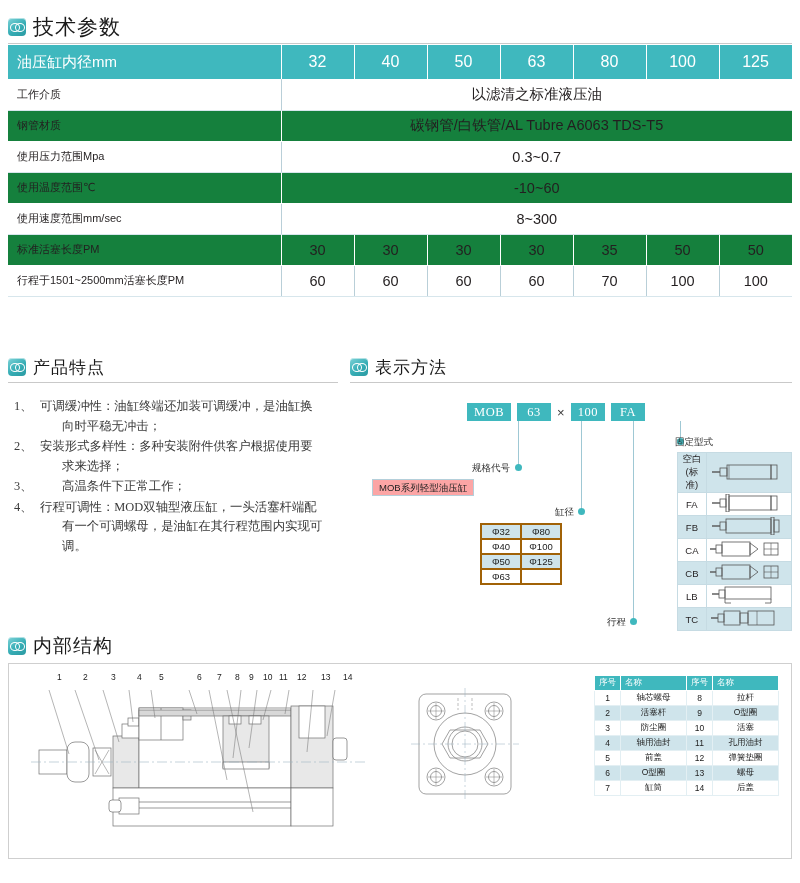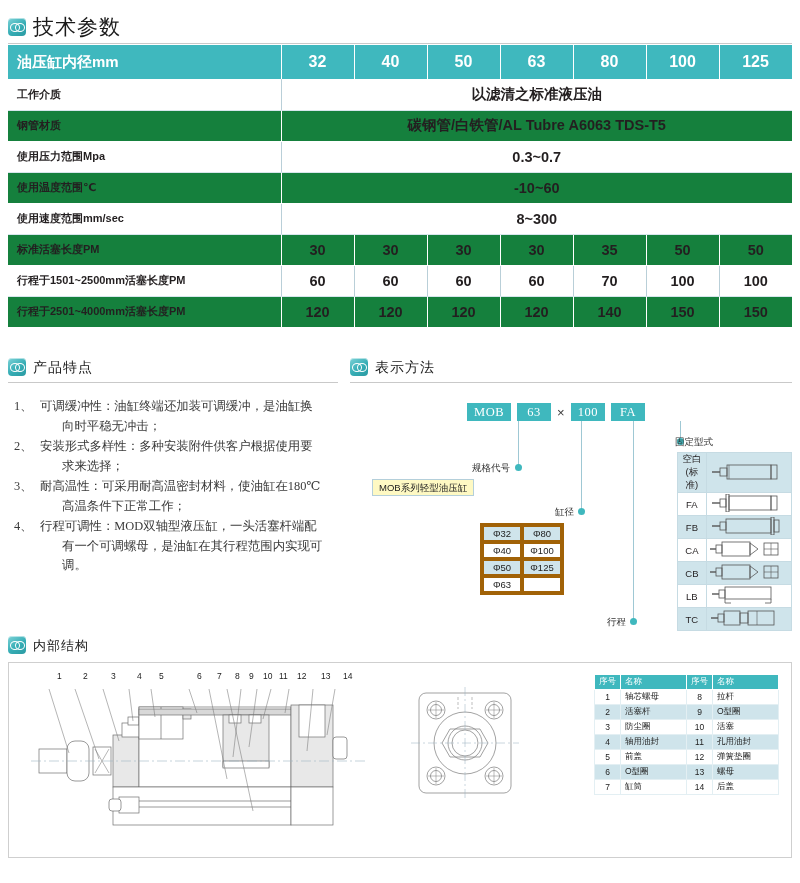--- a/index.html
+++ b/index.html
@@ -40,33 +40,32 @@
   }
   .sec-icon::before { left: 2px; }
   .sec-icon::after  { left: 7px; }
   .sec-title {
     font-size: 21px;
     letter-spacing: 1px;
     color: #1a1a1a;
     font-weight: 400;
     line-height: 1;
   }
-  .sec-title.small { font-size: 14px; }
+  .sec-title.small { font-size: 17px; }
   .sec-rule {
     border-bottom: 1px solid #c9c9c9;
     margin-top: 6px;
   }
 
   
   #spec-wrap { position: absolute; left: 8px; top: 45px; width: 784px; }
   table.spec {
     width: 100%;
     border-collapse: collapse;
     table-layout: fixed;
-    font-weight: bold;
   }
   table.spec td {
     height: 31px;
     font-size: 14.5px;
     text-align: center;
     border-right: 1px solid #ffffff;
     padding: 0 2px;
   }
   table.spec td.lbl {
     text-align: left;
@@ -142,36 +141,36 @@
   }
   .cap {
     position: absolute;
     font-size: 9.5px;
     color: #333;
     white-space: nowrap;
     line-height: 10px;
   }
   .tagbox {
     position: absolute;
-    background: #fef9c3;
+    background: #fca5a5;
     border: 1px solid #b4cfda;
     font-size: 9.5px;
     padding: 2px 6px;
     white-space: nowrap;
     line-height: 11px;
     color: #222;
   }
   table.mini {
     position: absolute;
     border-collapse: collapse;
     font-size: 9.5px;
     color: #222;
   }
   table.mini td {
-    border: 4px solid #a16207;
+    border: 2px solid #a16207;
     padding: 1px 6px;
     text-align: center;
     height: 15px;
     min-width: 40px;
   }
   table.mini tr:nth-child(odd) td { background: #cfe4eb; }
   table.mini tr:nth-child(even) td { background: #ffffff; }
 
   
   table.mount {
@@ -214,20 +213,21 @@
     height: 15px;
     border: 1px solid #ffffff;
     padding: 0 4px;
     text-align: left;
   }
   table.parts th.n { text-align: right; width: 26px; }
   table.parts td {
     height: 15px;
     border: 1px solid #e3eff3;
     padding: 0 4px;
+    text-align: center;
   }
   table.parts td.n { text-align: center; width: 26px; }
   table.parts td.nm { width: 66px; }
   table.parts tr.odd td { background: #ffffff; }
   table.parts tr.even td { background: #cfe4eb; }
 
   .lead-nums {
     position: absolute;
     left: 30px; top: 8px;
     width: 330px; height: 14px;
@@ -308,30 +308,20 @@
       <tr class="body odd">
         <td class="lbl">行程于1501~2500mm活塞长度PM</td>
         <td>60</td>
         <td>60</td>
         <td>60</td>
         <td>60</td>
         <td>70</td>
         <td>100</td>
         <td>100</td>
       </tr>
-      <tr class="body even">
-        <td class="lbl">行程于2501~4000mm活塞长度PM</td>
-        <td>120</td>
-        <td>120</td>
-        <td>120</td>
-        <td>120</td>
-        <td>140</td>
-        <td>150</td>
-        <td>150</td>
-      </tr>
     </tbody>
   </table>
 </div>
 
 <div id="features">
   <div class="sec-head">
     <span class="sec-icon"></span>
     <span class="sec-title small">产品特点</span>
   </div>
   <div class="sec-rule"></div>
@@ -347,21 +337,20 @@
     <li>
       <span class="feat-num">2、</span>
       <span class="feat-txt">
         <span>安装形式多样性：多种安装附件供客户根据使用要</span>
         <span class="ind">求来选择；</span>
       </span>
     </li>
     <li>
       <span class="feat-num">3、</span>
       <span class="feat-txt">
-        <span>耐高温性：可采用耐高温密封材料，使油缸在180℃</span>
         <span class="ind">高温条件下正常工作；</span>
       </span>
     </li>
     <li>
       <span class="feat-num">4、</span>
       <span class="feat-txt">
         <span>行程可调性：MOD双轴型液压缸，一头活塞杆端配</span>
         <span class="ind">有一个可调螺母，是油缸在其行程范围内实现可调。</span>
       </span>
     </li>
@@ -515,21 +504,21 @@
           </td>
         </tr>
       </tbody>
     </table>
   </div>
 </div>
 
 <div id="struct">
   <div class="sec-head">
     <span class="sec-icon"></span>
-    <span class="sec-title" style="font-size:13px;">内部结构</span>
+    <span class="sec-title" style="font-size:19px;">内部结构</span>
   </div>
 
   <div class="struct-panel">
 
     <svg width="345" height="160" viewBox="0 0 345 160" style="position:absolute;left:18px;top:16px;">
       <g stroke="#6f6f6f" stroke-width="0.7" fill="none">
 
         <rect x="12" y="70" width="28" height="24" fill="#fff"></rect>
         <rect x="40" y="62" width="22" height="40" rx="8" fill="#fff"></rect>
 

